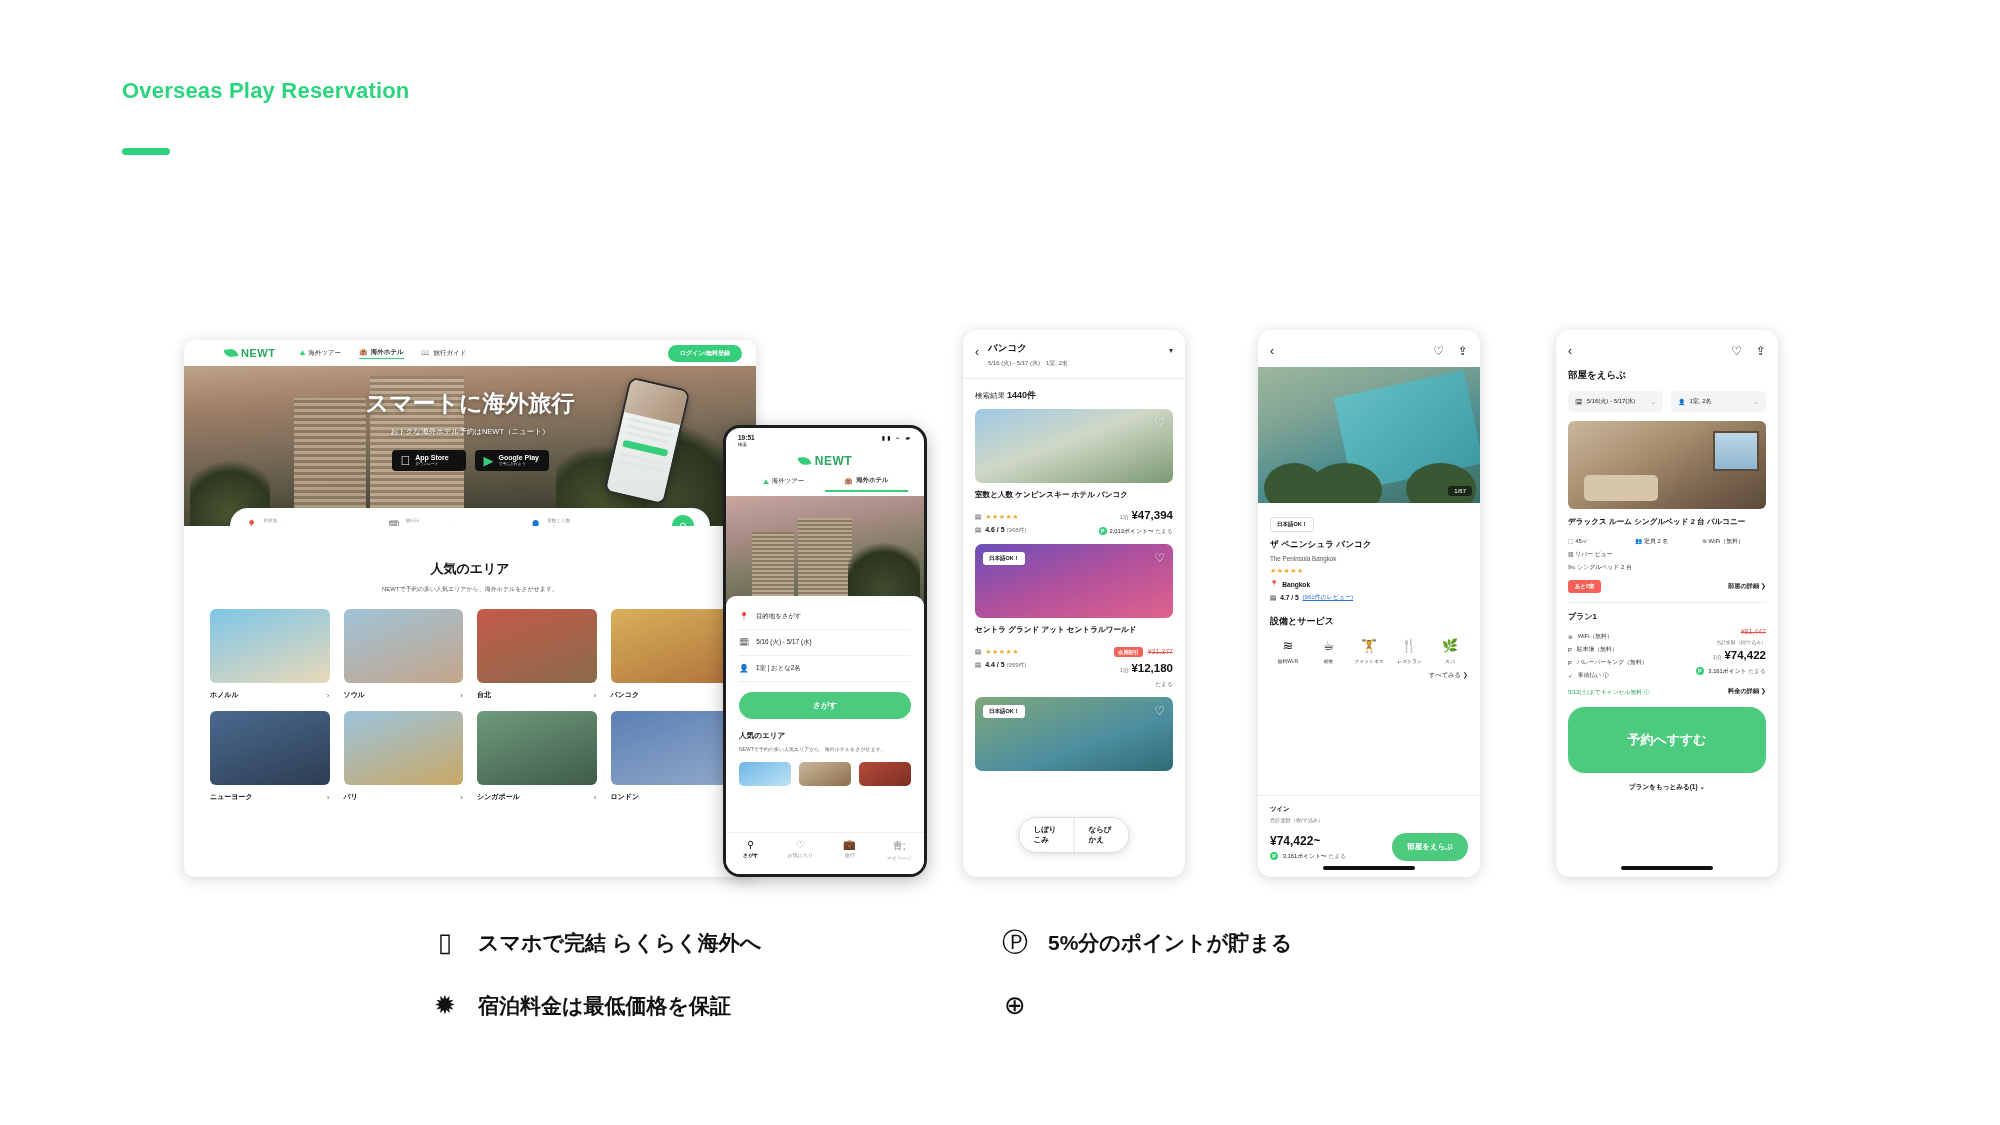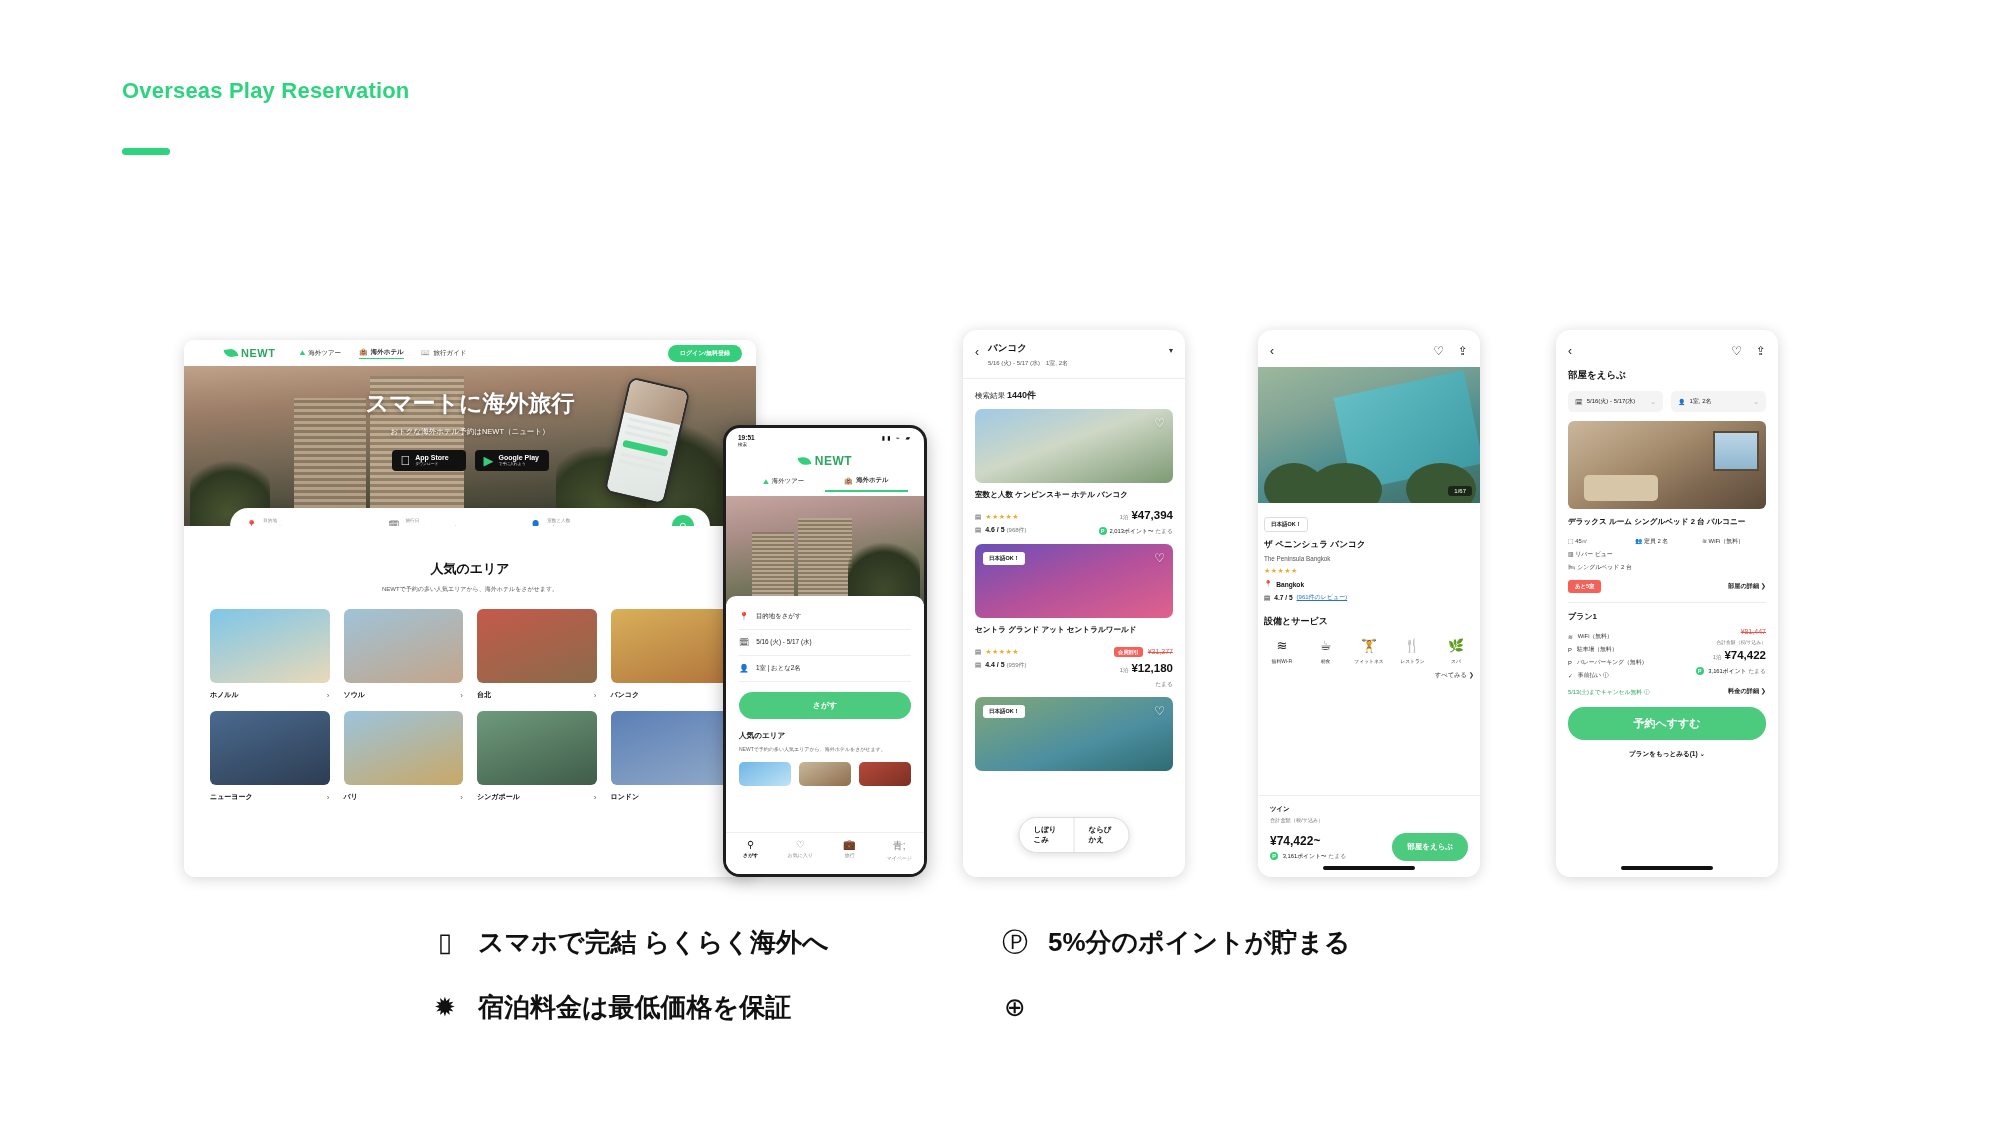--- a/index.html
+++ b/index.html
@@ -190,21 +190,21 @@
     background: linear-gradient(160deg,#9db89d 0%,#7fa394 30%,#4e8e90 58%,#3d6d63 100%); }
   .p3-pool {
     position: absolute; left: 38%; top: 12%; width: 60%; height: 70%;
     background: linear-gradient(150deg,#63bfc4,#3d9aa4); transform: rotate(-12deg);
   }
   .p3-tree { position: absolute; border-radius: 50%; background: #3a5733; }
   .p3-counter {
     position: absolute; right: 8px; bottom: 7px; background: rgba(0,0,0,.55); color: #fff;
     font-size: 6px; padding: 2px 6px; border-radius: 3px;
   }
-  .p3-body { padding: 9px 6px 0; }
+  .p3-body { padding: 9px 12px 0; }
   .p3-name { font-size: 8.6px; font-weight: bold; color: #111; margin-top: 7px; }
   .p3-name-en { font-size: 6.3px; color: #555; margin-top: 4px; }
   .p3-row { font-size: 6.6px; color: #111; margin-top: 5px; display: flex; align-items: center; gap: 4px; }
   .p3-link { color: #2a6fd6; text-decoration: underline; font-size: 6px; }
   .p3-sec { font-size: 9px; font-weight: bold; color: #111; margin-top: 13px; }
   .p3-amen { display: flex; justify-content: space-between; margin-top: 10px; }
   .p3-amen .item { text-align: center; width: 36px; }
   .p3-amen .gly { font-size: 13px; color: #222; }
   .p3-amen .lab { font-size: 4.8px; color: #333; margin-top: 5px; }
   .p3-all { text-align: right; font-size: 6.3px; color: #333; margin-top: 7px; }
@@ -253,21 +253,21 @@
   .p4-pl-row { font-size: 5.8px; color: #333; margin-top: 4px; display: flex; gap: 5px; align-items: center; }
   .p4-pr { text-align: right; }
   .p4-pstrike { color: #e2554c; font-size: 7px; text-decoration: line-through; }
   .p4-plab { font-size: 4.8px; color: #777; margin-top: 4px; }
   .p4-pprice { font-size: 11.5px; font-weight: bold; color: #111; }
   .p4-ppts { font-size: 5.8px; color: #222; margin-top: 4px; }
   .p4-cancel { font-size: 5.8px; color: #2ba85f; padding: 8px 12px 0; }
   .p4-fee { font-size: 6.2px; color: #222; font-weight: bold; text-align: right; padding: 6px 12px 0; }
   .p4-cta {
     display: block; margin: 10px 12px 0; width: calc(100% - 24px); background: #4ccb7e;
-    color: #fff; border: none; border-radius: 16px; font-size: 11px; font-weight: bold; padding: 9px 0;
+    color: #fff; border: none; border-radius: 16px; font-size: 13px; font-weight: bold; padding: 24px 0;
   }
   .p4-more { text-align: center; font-size: 6.6px; font-weight: bold; color: #111; margin-top: 10px; }
 
   
   .phone1 {
     position: absolute; left: 723px; top: 95px; width: 204px; height: 452px;
     background: #fff; border-radius: 17px; border: 3px solid #1d1d1d;
     box-shadow: 0 4px 18px rgba(0,0,0,.28); overflow: hidden; z-index: 8;
   }
   .p1-status { display: flex; padding: 6px 12px 0; font-size: 6.5px; color: #111; font-weight: bold; }
@@ -303,21 +303,21 @@
   .p1-bnav .lab { font-size: 5px; color: #888; margin-top: 2px; }
   .p1-bnav .it.active .gly, .p1-bnav .it.active .lab { color: #111; font-weight: bold; }
 
   
   .features {
     position: absolute; left: 430px; top: 925px; width: 1140px;
     display: grid; grid-template-columns: 1fr 1fr; gap: 30px 0;
   }
   .feat { display: flex; align-items: center; gap: 18px; }
   .feat .fic { font-size: 26px; color: #111; width: 30px; text-align: center; }
-  .feat .ftx { font-size: 26px; font-weight: bold; color: #111; }
+  .feat .ftx { font-size: 21px; font-weight: bold; color: #111; }
 </style>
 </head>
 <body>
 
 <div class="page">
 
   <div class="hdr">
     <div class="hdr-eyebrow">Overseas Play Reservation</div>
     <div class="hdr-rule"></div>
   </div>

